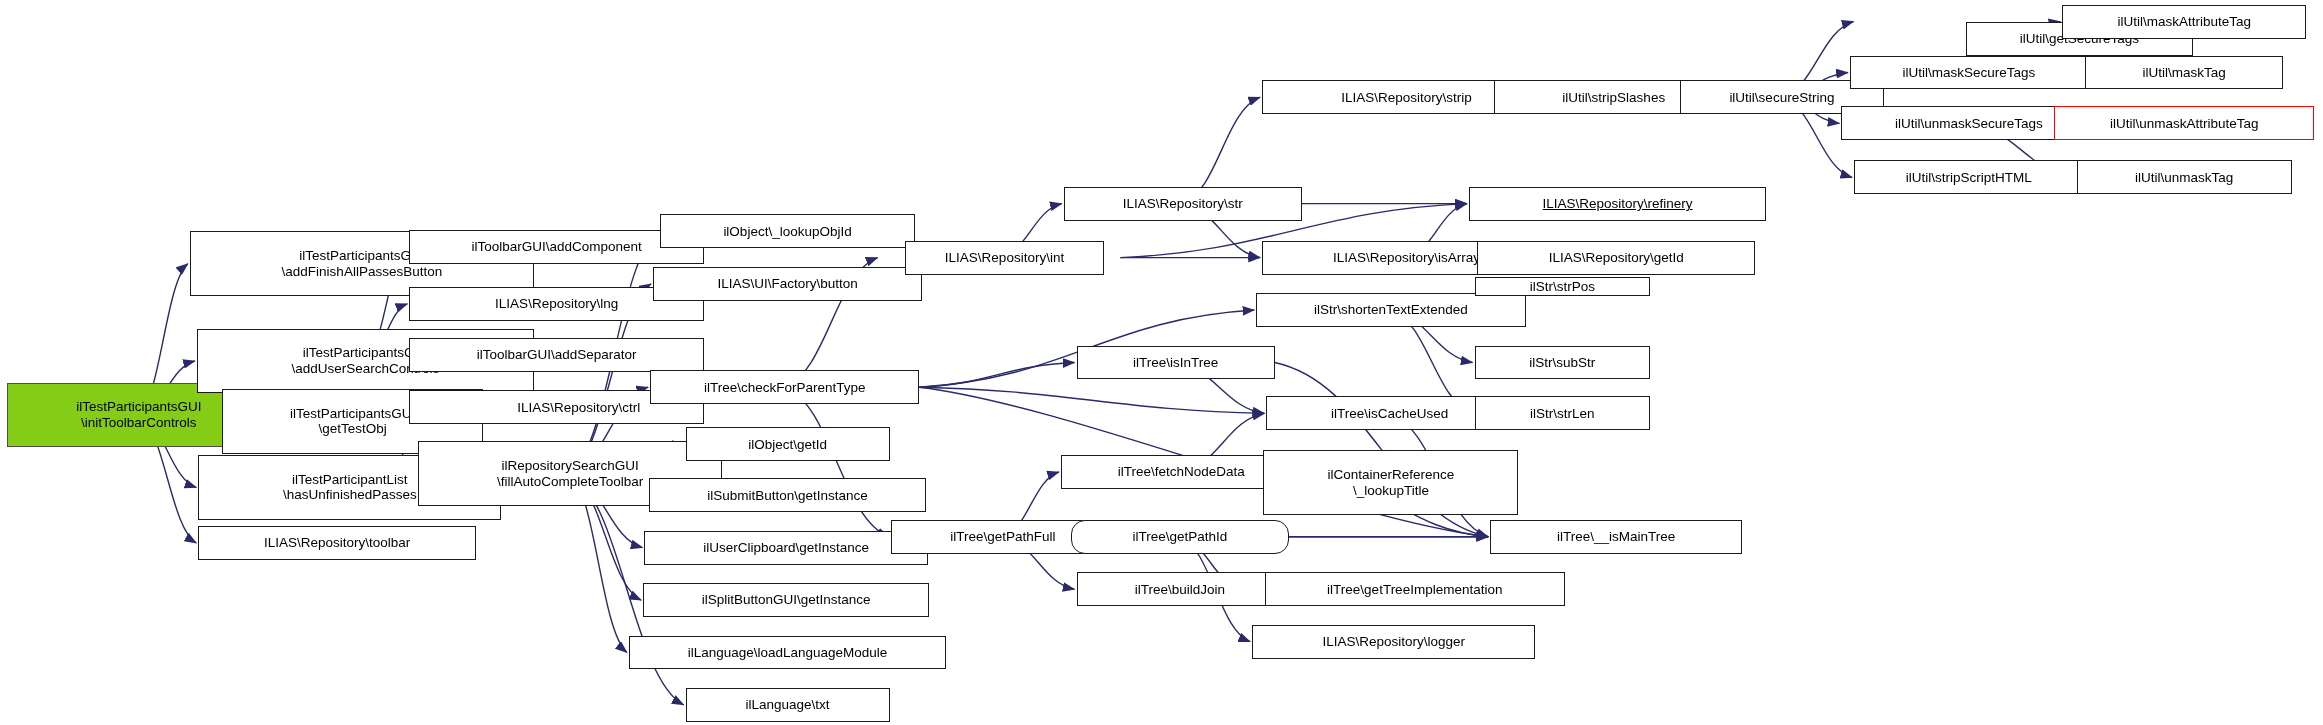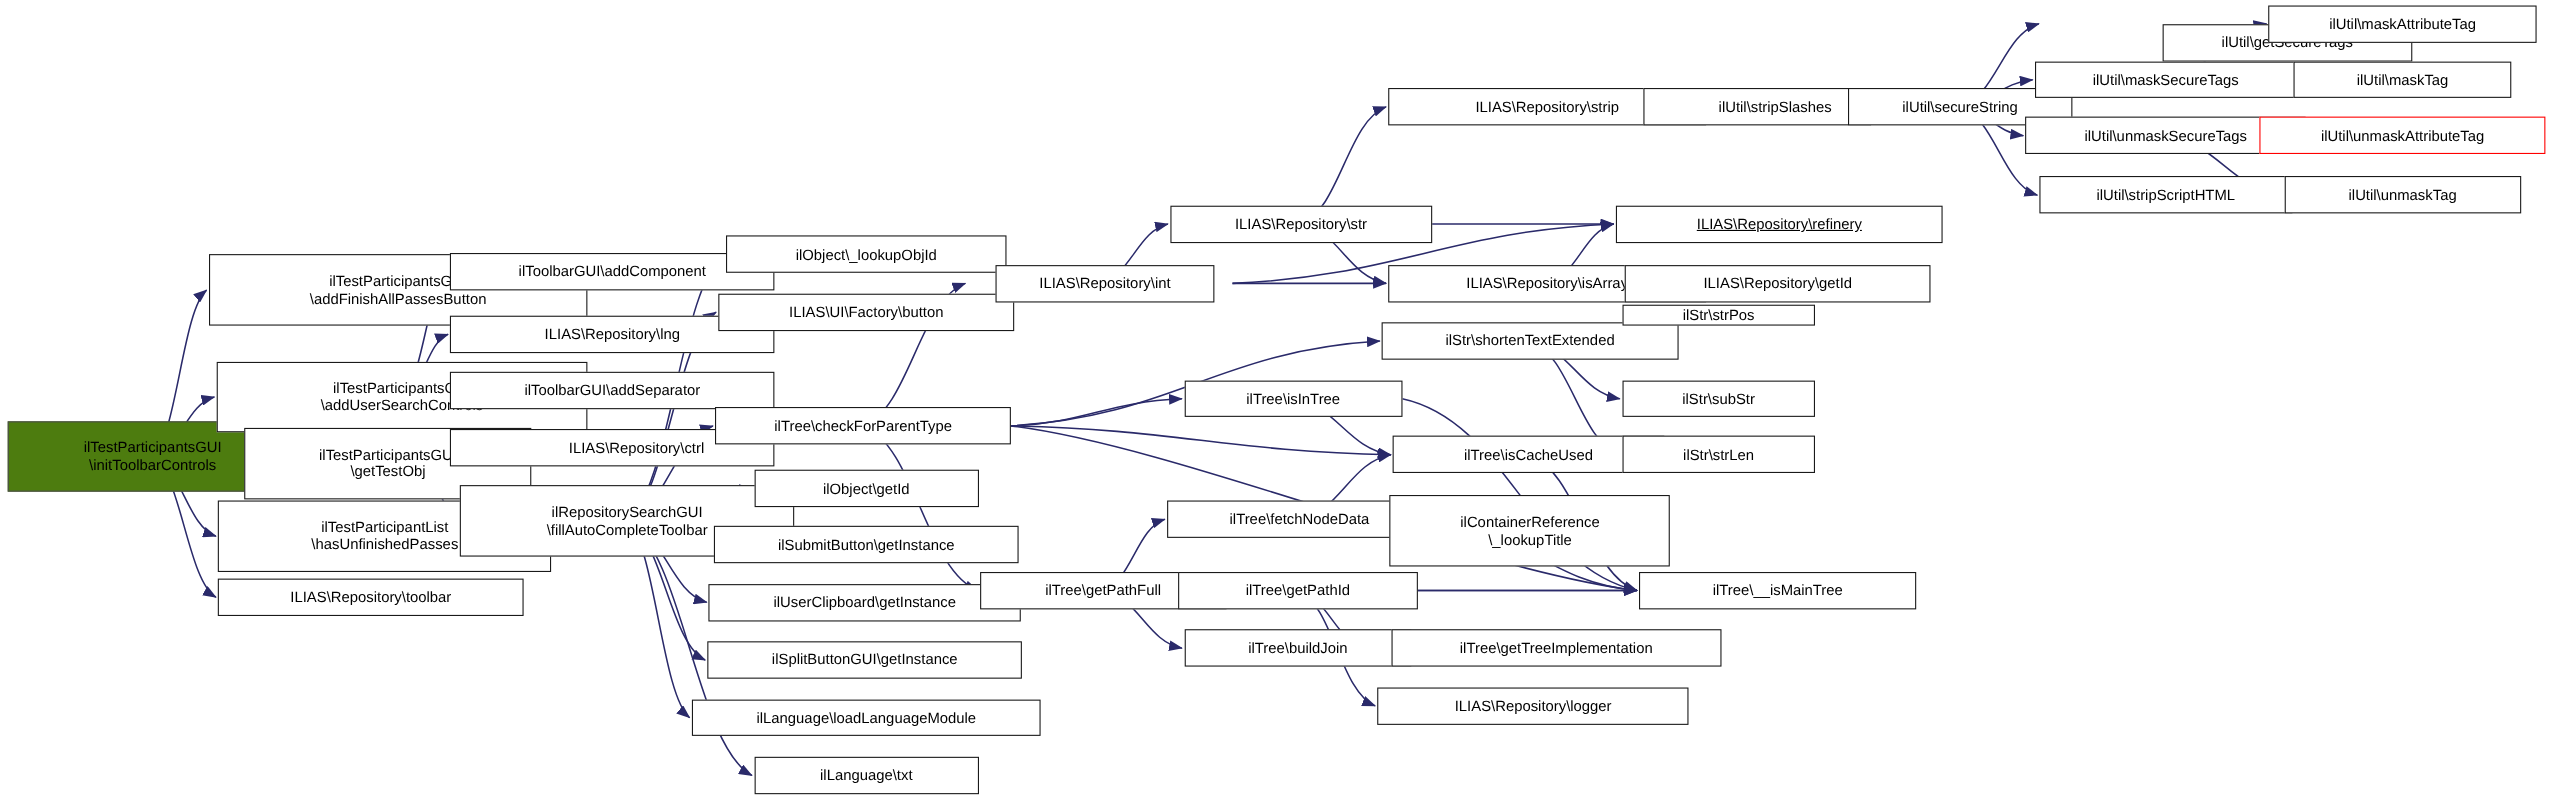--- a/index.html
+++ b/index.html
@@ -3,21 +3,21 @@
 <meta charset="utf-8">
 <style>
   html,body{margin:0;padding:0;background:#ffffff;}
   body{font-family:"Liberation Sans",sans-serif;}
   #graph-root{position:relative;width:2323px;height:725px;background:#fff;overflow:hidden;}
   svg.edges{position:absolute;left:0;top:0;width:2323px;height:725px;}
   .node{position:absolute;box-sizing:border-box;border:1px solid #1a1a1a;background:#ffffff;
         display:flex;align-items:center;justify-content:center;text-align:center;
         font-family:"Liberation Sans",sans-serif;font-size:13.5px;color:#000;line-height:1.12;
         white-space:pre-line;padding:1px 4px;}
-  .node.root{background:#4d7c0f;border:1px solid #4d4d4d;}
+  .node.root{background:#84cc16;border:1px solid #4d4d4d;}
   .node.hl{border:1.6px solid #ff0000;}
   .node.two{line-height:1.15;}
 </style>
 </head>
 <body>
 
 <div id="graph-root">
   <svg class="edges" viewBox="0 0 2323 725" xmlns="http://www.w3.org/2000/svg">
     <defs>
       <marker id="arrow" markerWidth="9" markerHeight="7" refX="8.4" refY="3.5" orient="auto" markerUnits="strokeWidth">
@@ -113,21 +113,21 @@
       <div class="node" style="left: 644.491px; top: 530.638px; width: 283.293px; height: 33.9362px;">ilUserClipboard\getInstance</div>
       <div class="node" style="left: 643.074px; top: 583.085px; width: 286.126px; height: 33.9362px;">ilSplitButtonGUI\getInstance</div>
       <div class="node" style="left: 628.91px; top: 635.532px; width: 317.288px; height: 33.9362px;">ilLanguage\loadLanguageModule</div>
       <div class="node" style="left: 685.568px; top: 687.979px; width: 203.971px; height: 33.9362px;">ilLanguage\txt</div>
       <div class="node" style="left: 890.955px; top: 519.84px; width: 223.801px; height: 33.9362px;">ilTree\getPathFull</div>
       <div class="node" style="left: 905px; top: 240.638px; width: 199px; height: 33.9362px; text-align: center;">ILIAS\Repository\int</div>
       <div class="node" style="left: 1063.76px; top: 186.649px; width: 237.966px; height: 33.9362px;">ILIAS\Repository\str</div>
       <div class="node" style="left: 1262.07px; top: 80.2128px; width: 288.959px; height: 33.9362px;">ILIAS\Repository\strip</div>
       <div class="node" style="left: 1076.51px; top: 345.532px; width: 198.305px; height: 33.9362px;">ilTree\isInTree</div>
       <div class="node" style="left: 1060.93px; top: 455.053px; width: 240.799px; height: 33.9362px;">ilTree\fetchNodeData</div>
-      <div class="node" style="left: 1070.85px; top: 519.84px; width: 218.135px; height: 33.9362px;">ilTree\getPathId</div>
+      <div class="node" style="left: 1070.85px; top: 519.84px; width: 218.135px; height: 33.9362px; border-radius: 14px;">ilTree\getPathId</div>
       <div class="node" style="left: 1076.51px; top: 572.287px; width: 206.804px; height: 33.9362px;">ilTree\buildJoin</div>
       <div class="node" style="left: 1262.07px; top: 240.638px; width: 288.959px; height: 33.9362px;">ILIAS\Repository\isArray</div>
       <div class="node" style="left: 1256.4px; top: 293.085px; width: 269.128px; height: 33.9362px;">ilStr\shortenTextExtended</div>
       <div class="node two" style="left: 1263.49px; top: 450.426px; width: 254.963px; height: 64.7872px;">ilContainerReference
 \_lookupTitle</div>
       <div class="node" style="left: 1243.65px; top: 572.287px; width: 300.29px; height: 33.9362px; margin-left: 21px;">ilTree\getTreeImplementation</div>
       <div class="node" style="left: 1252.15px; top: 624.734px; width: 283.293px; height: 33.9362px;">ILIAS\Repository\logger</div>
       <div class="node" style="left: 1266.32px; top: 396.436px; width: 246.465px; height: 33.9362px;">ilTree\isCacheUsed</div>
       <div class="node" style="left: 1468.87px; top: 186.649px; width: 297.457px; height: 33.9362px; text-decoration: underline;">ILIAS\Repository\refinery</div>
       <div class="node" style="left: 1477.37px; top: 240.638px; width: 277.627px; height: 33.9362px;">ILIAS\Repository\getId</div>

